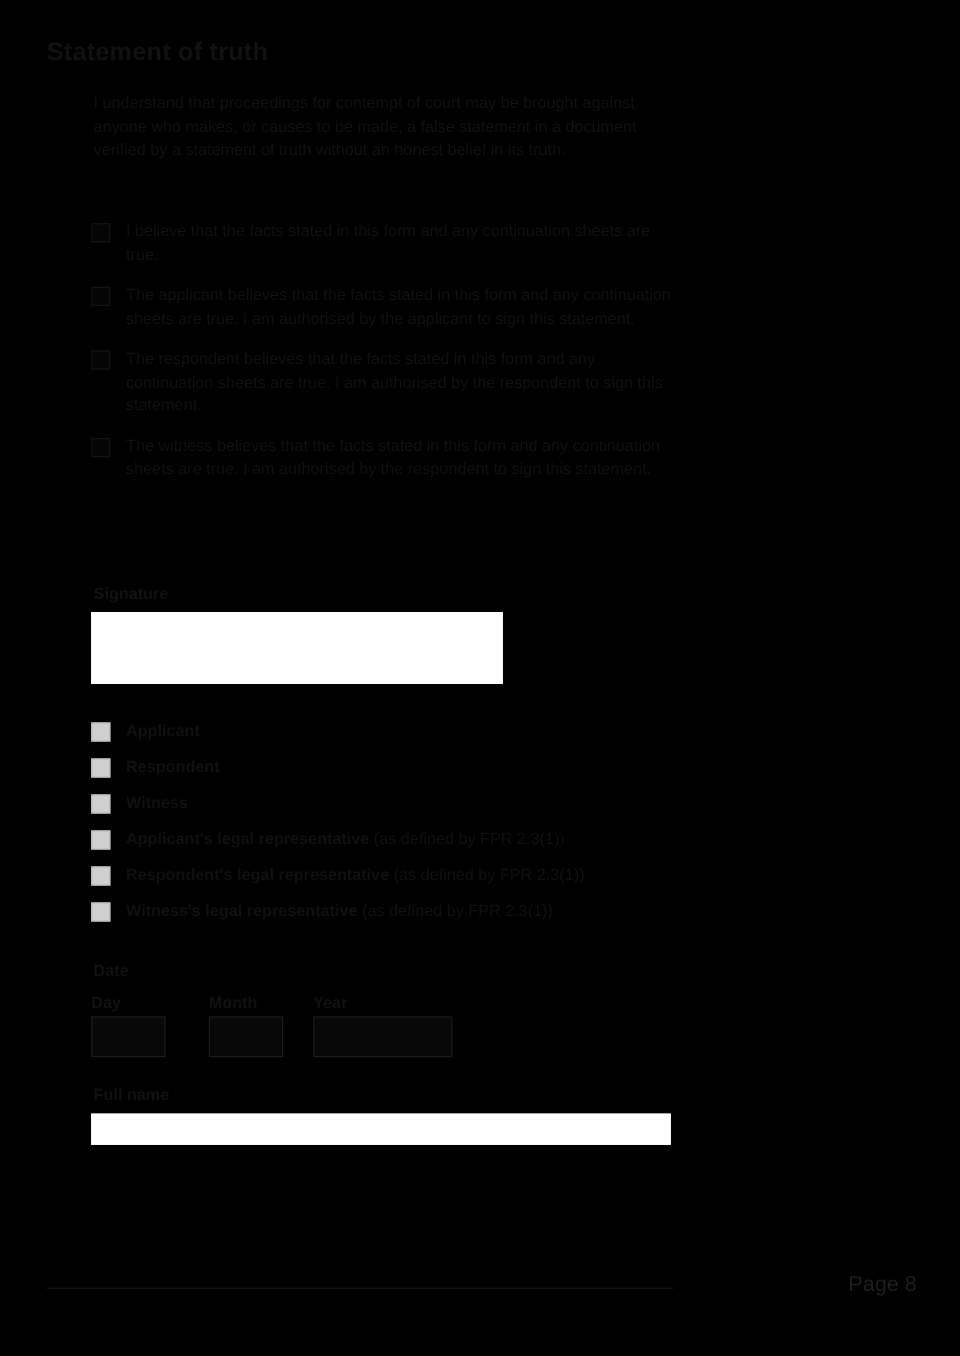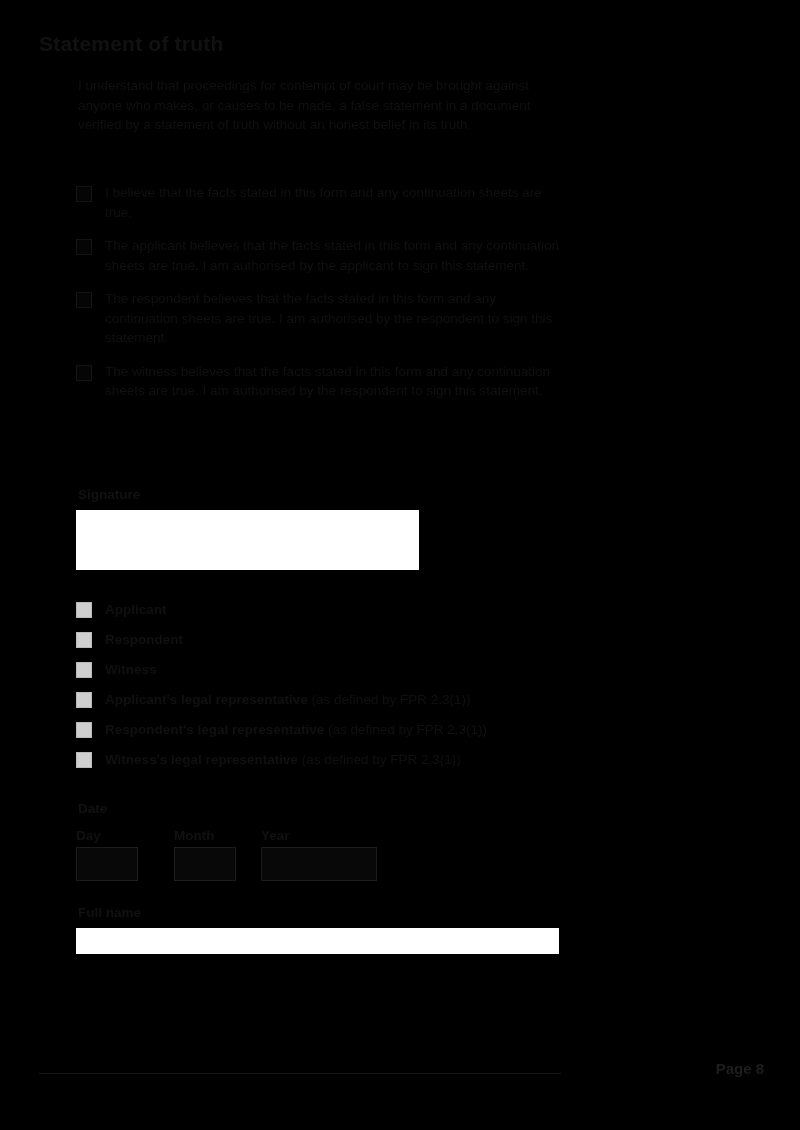--- a/index.html
+++ b/index.html
@@ -163,22 +163,22 @@
     left: 39px;
     top: 1073px;
     width: 522px;
     height: 1px;
     background: #161616;
   }
   .page-number {
     position: absolute;
     right: 36px;
     top: 1060px;
-    font-size: 15px;
-    font-weight: bold;
+    font-size: 18px;
+    font-weight: normal;
     color: #1d1d1d;
   }
 </style>
 </head>
 <body>
 
 <div class="page">
 
   <div class="heading">Statement of truth</div>
 

